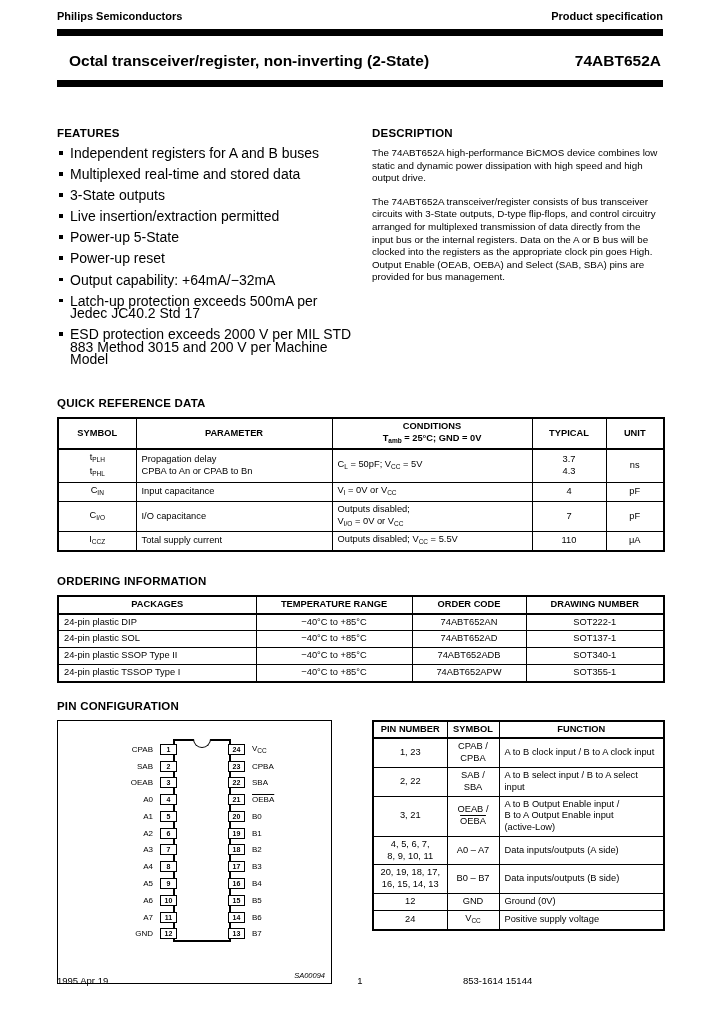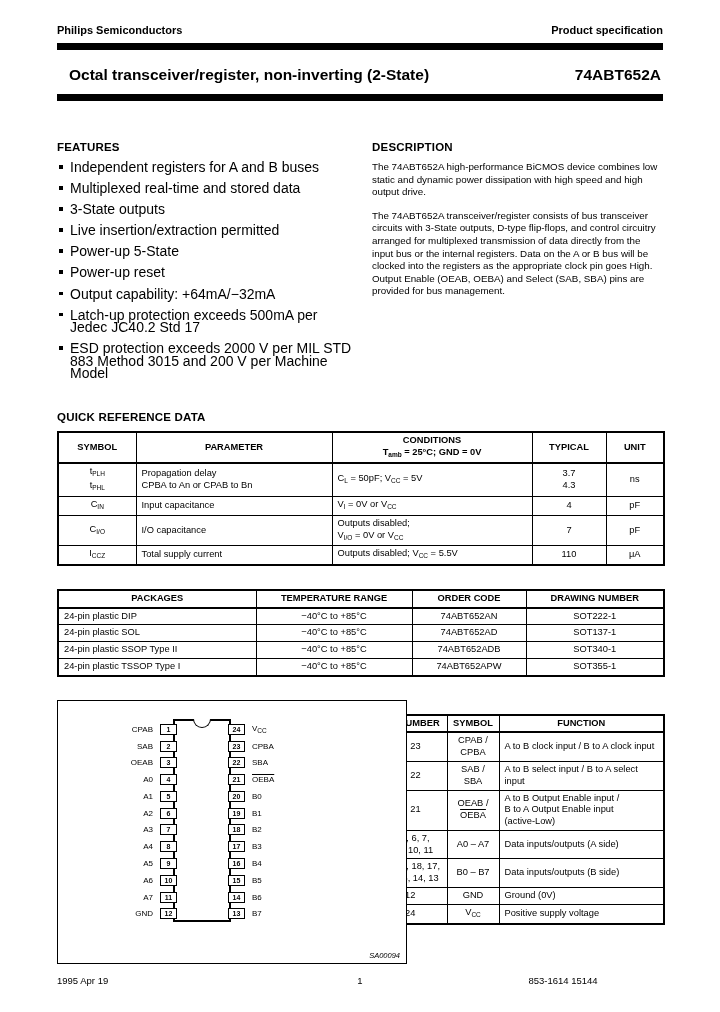--- a/index.html
+++ b/index.html
@@ -1,18 +1,18 @@
 <!DOCTYPE html>
 <html><head>
 <meta charset="utf-8">
 <style>
   * { margin:0; padding:0; box-sizing:border-box; }
   html,body { background:#fff; }
   body { width:720px; height:1012px; position:relative; font-family:"Liberation Sans","DejaVu Sans",sans-serif; color:#000; }
-  .page { position:absolute; inset:0; background:#fff; padding:24px 57px 0 57px; }
+  .page { position:absolute; inset:0; background:#fff; padding:10px 57px 0 57px; }
 
   
   .hdr-row { display:flex; justify-content:space-between; font-size:11px; font-weight:bold; }
   .bar { height:7px; background:#000; }
   .bar1 { margin-top:7px; }
   .title-row { display:flex; justify-content:space-between; align-items:flex-end; padding:16px 2px 10px 12px; }
   .title-left { font-size:15.5px; font-weight:bold; }
   .title-right { font-size:15.5px; font-weight:bold; }
 
   
@@ -41,41 +41,41 @@
   .ord-table { width:606px; margin-top:6px; }
 
   
   .bottom { display:flex; margin-top:17px; }
   .pc-col { width:315px; flex:none; padding-right:17px; }
   .pd-col { flex:1; }
   .pd-table { width:291px; margin-top:20px; }
   .pd-table td { line-height:11.4px; }
 
   
-  .pc-box { position:relative; width:350px; height:264px; border:1.5px solid #000; margin-top:6px; background:#fff; }
+  .pc-box { position:relative; width:275px; height:264px; border:1.5px solid #000; margin-top:6px; background:#fff; }
   .chip-body { position:absolute; left:115px; top:18px; width:58px; height:203px; border:2px solid #000; background:#fff; }
   .chip-notch { position:absolute; top:-2px; left:50%; transform:translateX(-50%); width:18px; height:9px; background:#fff; border:1.5px solid #000; border-top:none; border-radius:0 0 10px 10px; }
   .pins { position:absolute; top:20px; display:flex; flex-direction:column; }
   .pins-left { left:0; width:118px; }
   .pins-right { left:171px; }
   .pin-row { height:16.8px; flex:none; display:flex; align-items:center; }
   .pins-left .pin-row { justify-content:flex-end; }
   .pin-label { font-size:8px; }
   .pins-left .pin-label { margin-right:7px; }
   .pins-right .pin-label { margin-left:7px; }
   .pin-sq { width:17px; height:11px; flex:none; border:1.3px solid #000; background:#fff; font-size:7px; font-weight:bold; display:flex; align-items:center; justify-content:center; }
   .pins-left .pin-sq { margin-right:-1px; }
   .pins-right .pin-sq { margin-left:-1px; }
   .fig-label { position:absolute; right:6px; bottom:3px; font-size:7.5px; font-style:italic; }
 
   
   .footer { position:absolute; left:57px; right:57px; bottom:26px; display:flex; font-size:9.5px; }
   .footer .f-date { width:200px; }
   .footer .f-page { flex:1; text-align:center; }
-  .footer .f-code { width:200px; text-align:center; }
+  .footer .f-code { width:200px; text-align:left; }
 </style>
 </head>
 <body>
 
 <div class="page">
 
   <div class="hdr-row">
     <span>Philips Semiconductors</span>
     <span>Product specification</span>
   </div>
@@ -163,20 +163,21 @@
           <td class="l">Total supply current</td>
           <td class="l">Outputs disabled; V<sub>CC</sub> = 5.5V</td>
           <td class="c">110</td>
           <td class="c">μA</td>
         </tr>
         </tbody>
     </table>
   </div>
 
   <div class="sec-block">
+    <h2 class="sec">ORDERING INFORMATION</h2>
     <table class="ds ord-table">
       <colgroup>
           <col style="width:198px">
           <col style="width:156px">
           <col style="width:114px">
           <col style="width:138px">
         </colgroup>
       <thead>
         <tr>
 
@@ -212,20 +213,21 @@
           <td class="c">74ABT652APW</td>
           <td class="c">SOT355-1</td>
         </tr>
         </tbody>
     </table>
   </div>
 
   <div class="bottom">
 
     <div class="pc-col">
+      <h2 class="sec">PIN CONFIGURATION</h2>
       <div class="pc-box">
         <div class="chip-body">
           <div class="chip-notch"></div>
         </div>
         <div class="pins pins-left">
 
         <div class="pin-row">
             <span class="pin-label">CPAB</span>
             <span class="pin-sq">1</span>
           </div>

